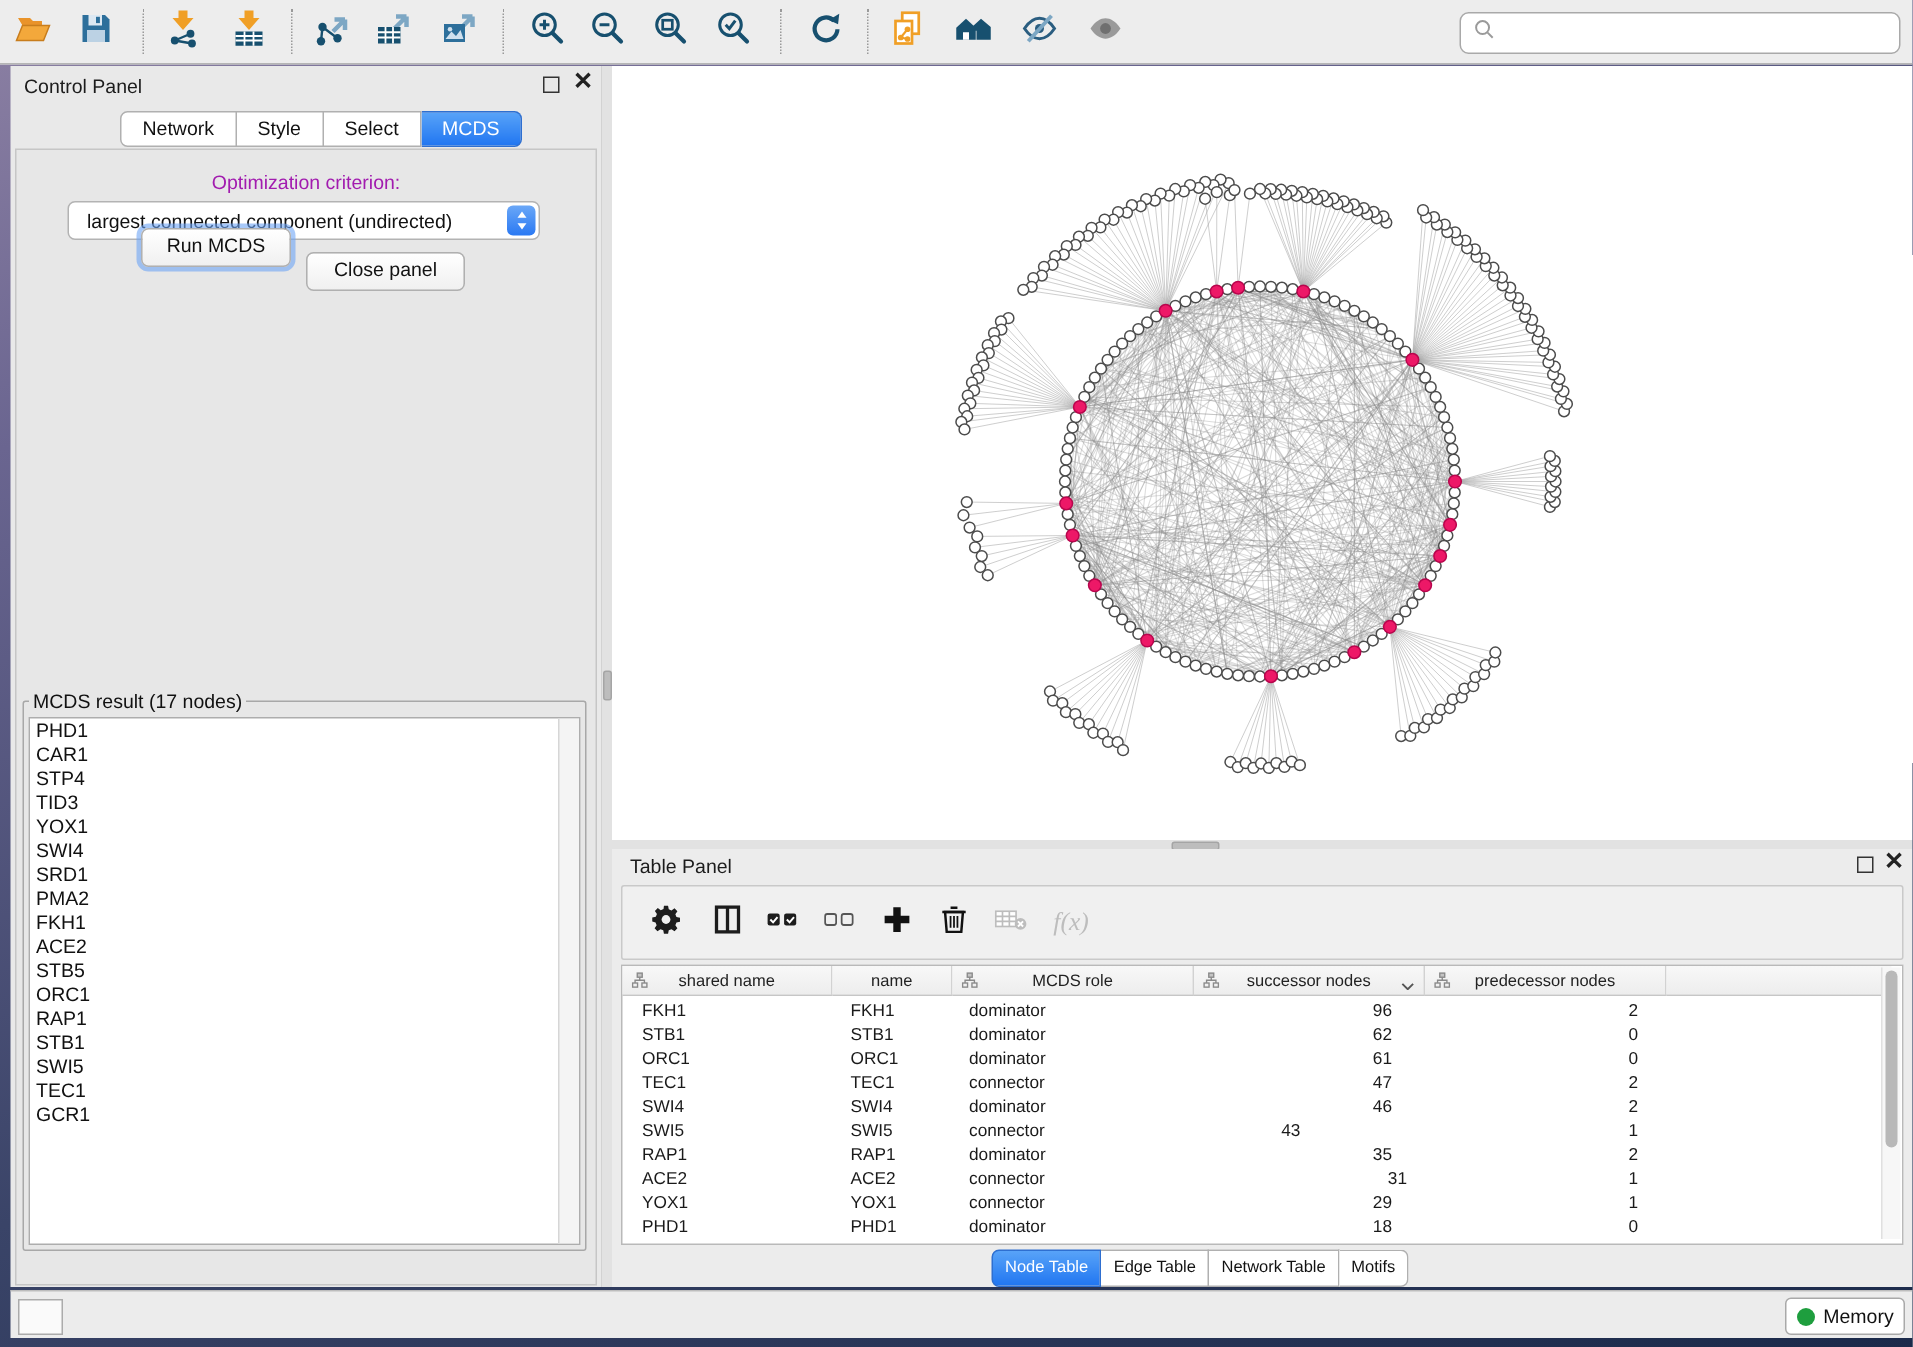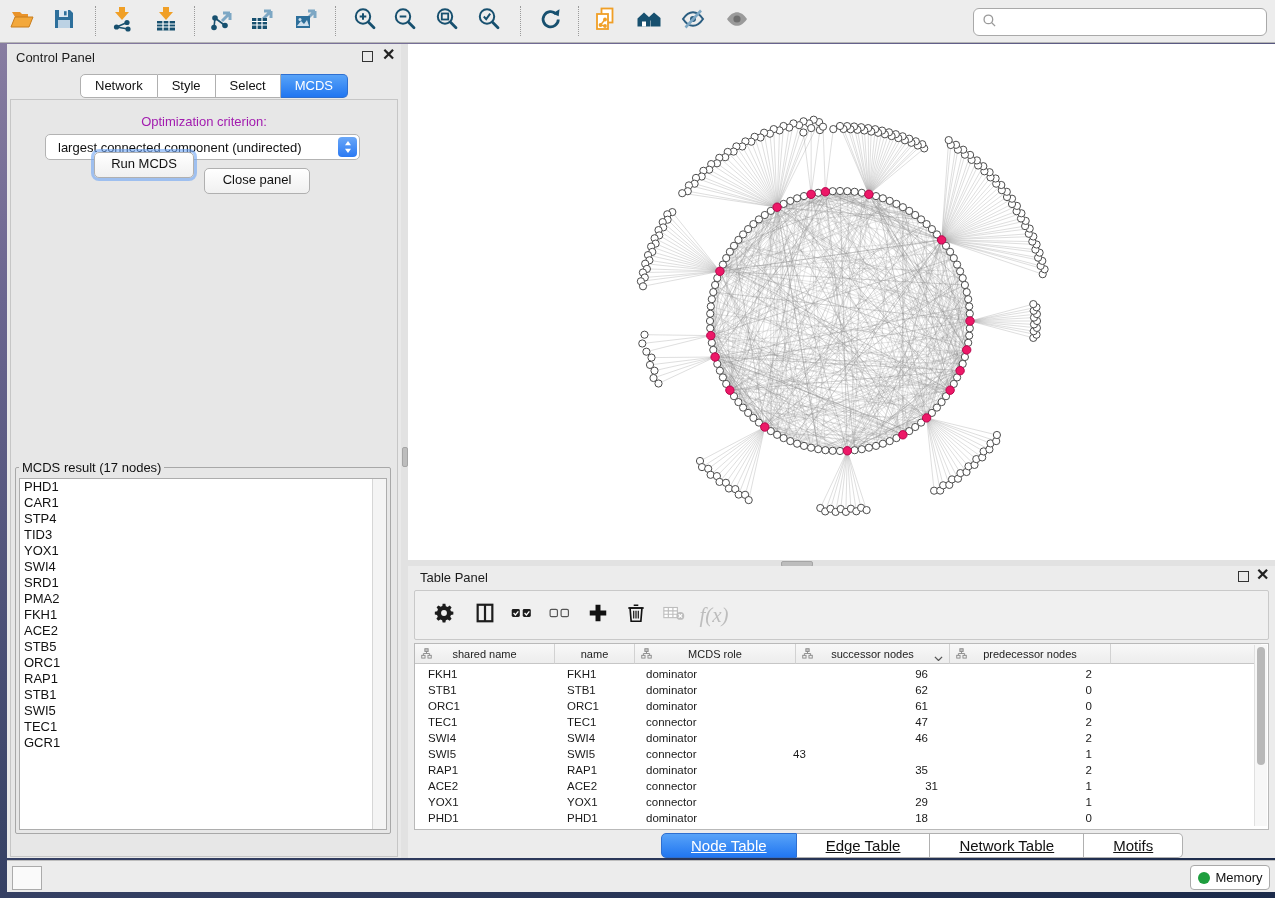--- a/index.html
+++ b/index.html
@@ -61,33 +61,33 @@
     border-bottom:1px solid #a8a8a8;}
   .light{position:absolute;top:4px;width:12px;height:12px;border-radius:50%;}
   #net-title{width:100%;top:3px;text-align:center;font-size:12px;color:#2b2b2b;}
   #net-canvas{left:0;top:21px;width:867px;height:495px;}
 
   
   #table-panel{left:408px;top:566px;width:867px;height:292px;background:#ececec;}
   #tp-toolbar{left:6px;top:24px;width:853px;height:48px;background:#f0f0f0;border:1px solid #c9c9c9;border-radius:2px;}
   .tp-btn{position:absolute;top:7px;width:34px;height:34px;display:flex;align-items:center;justify-content:center;}
   .tp-btn svg{width:22px;height:22px;}
-  .fx{font-family:"Liberation Serif", serif;font-style:italic;font-size:21px;color:#bdbdbd;}
+  .fx{font-family:"Liberation Serif", serif;font-style:italic;font-size:17px;color:#bdbdbd;}
   #node-table{left:6px;top:77px;width:853px;height:185px;background:#fff;border:1px solid #b9b9b9;}
   #nt-header{position:absolute;left:0;top:0;height:19px;display:flex;}
   .hcell{height:19px;background:linear-gradient(#f8f8f8,#ededed);border-right:1px solid #d2d2d2;border-bottom:1px solid #c6c6c6;
     position:relative;display:flex;align-items:center;justify-content:center;font-size:11px;color:#222;}
   .hcell .hicon{position:absolute;left:6px;top:4px;width:11px;height:11px;}
   .hcell .chev{position:absolute;right:6px;top:7px;width:9px;height:6px;}
   .trow{position:absolute;left:0;height:16px;font-size:11.5px;color:#1a1a1a;}
   .tcell{position:absolute;top:0;height:16px;line-height:16px;white-space:nowrap;}
   #nt-scroll{position:absolute;right:1px;top:1px;width:12px;height:181px;background:#f7f7f7;border-left:1px solid #e0e0e0;}
   #nt-thumb{position:absolute;left:2px;top:2px;width:8px;height:118px;background:#b8b8b8;border-radius:4px;}
   #tp-tabs{position:absolute;left:253px;top:267px;height:23px;display:flex;}
-  .seg2{height:23px;line-height:23px;padding:0 29px;font-size:15px;background:#fff;border:1px solid #b0b0b0;border-left:none;color:#111;text-decoration:underline;}
+  .seg2{height:23px;line-height:23px;padding:0 8px;font-size:11px;background:#fff;border:1px solid #b0b0b0;border-left:none;color:#111;}
   .seg2:first-child{border-left:1px solid #b0b0b0;border-radius:5px 0 0 5px;}
   .seg2:last-child{border-radius:0 5px 5px 0;}
   .seg2.active{background:linear-gradient(#58a3f8,#2176f1);color:#fff;border-color:#2e6fd0;}
 
   
   #status-bar{left:7px;top:860px;width:1268px;height:31px;background:#ececec;border-top:1px solid #bdbdbd;}
   #status-list-btn{left:5px;top:5px;width:28px;height:22px;background:#fafafa;border:1px solid #ababab;
     display:flex;align-items:center;justify-content:center;}
   #memory-btn{left:1183px;top:4px;width:78px;height:23px;background:#fff;border:1px solid #a9a9a9;border-radius:4px;
     display:flex;align-items:center;justify-content:center;font-size:13px;color:#111;}
@@ -1446,21 +1446,21 @@
             <div class="tcell" style="left: 0px; width: 139px; padding-left: 13px;">SWI4</div>
             <div class="tcell" style="left: 139px; width: 79px; padding-left: 13px;">SWI4</div>
             <div class="tcell" style="left: 218px; width: 160px; padding-left: 13px;">dominator</div>
             <div class="tcell" style="left: 378px; width: 135px; text-align: right;">46</div>
             <div class="tcell" style="left: 531px; width: 146px; text-align: right;">2</div>
           </div>
           <div class="trow" style="top: 102px; width: 841px;">
             <div class="tcell" style="left: 0px; width: 139px; padding-left: 13px;">SWI5</div>
             <div class="tcell" style="left: 139px; width: 79px; padding-left: 13px;">SWI5</div>
             <div class="tcell" style="left: 218px; width: 160px; padding-left: 13px;">connector</div>
-            <div class="tcell" style="left: 378px; width: 135px; text-align: left;">43</div>
+            <div class="tcell" style="left: 378px; width: 135px; text-align: center;">43</div>
             <div class="tcell" style="left: 531px; width: 146px; text-align: right;">1</div>
           </div>
           <div class="trow" style="top: 118px; width: 841px;">
             <div class="tcell" style="left: 0px; width: 139px; padding-left: 13px;">RAP1</div>
             <div class="tcell" style="left: 139px; width: 79px; padding-left: 13px;">RAP1</div>
             <div class="tcell" style="left: 218px; width: 160px; padding-left: 13px;">dominator</div>
             <div class="tcell" style="left: 378px; width: 135px; text-align: right;">35</div>
             <div class="tcell" style="left: 531px; width: 146px; text-align: right;">2</div>
           </div>
           <div class="trow" style="top: 134px; width: 841px;">

